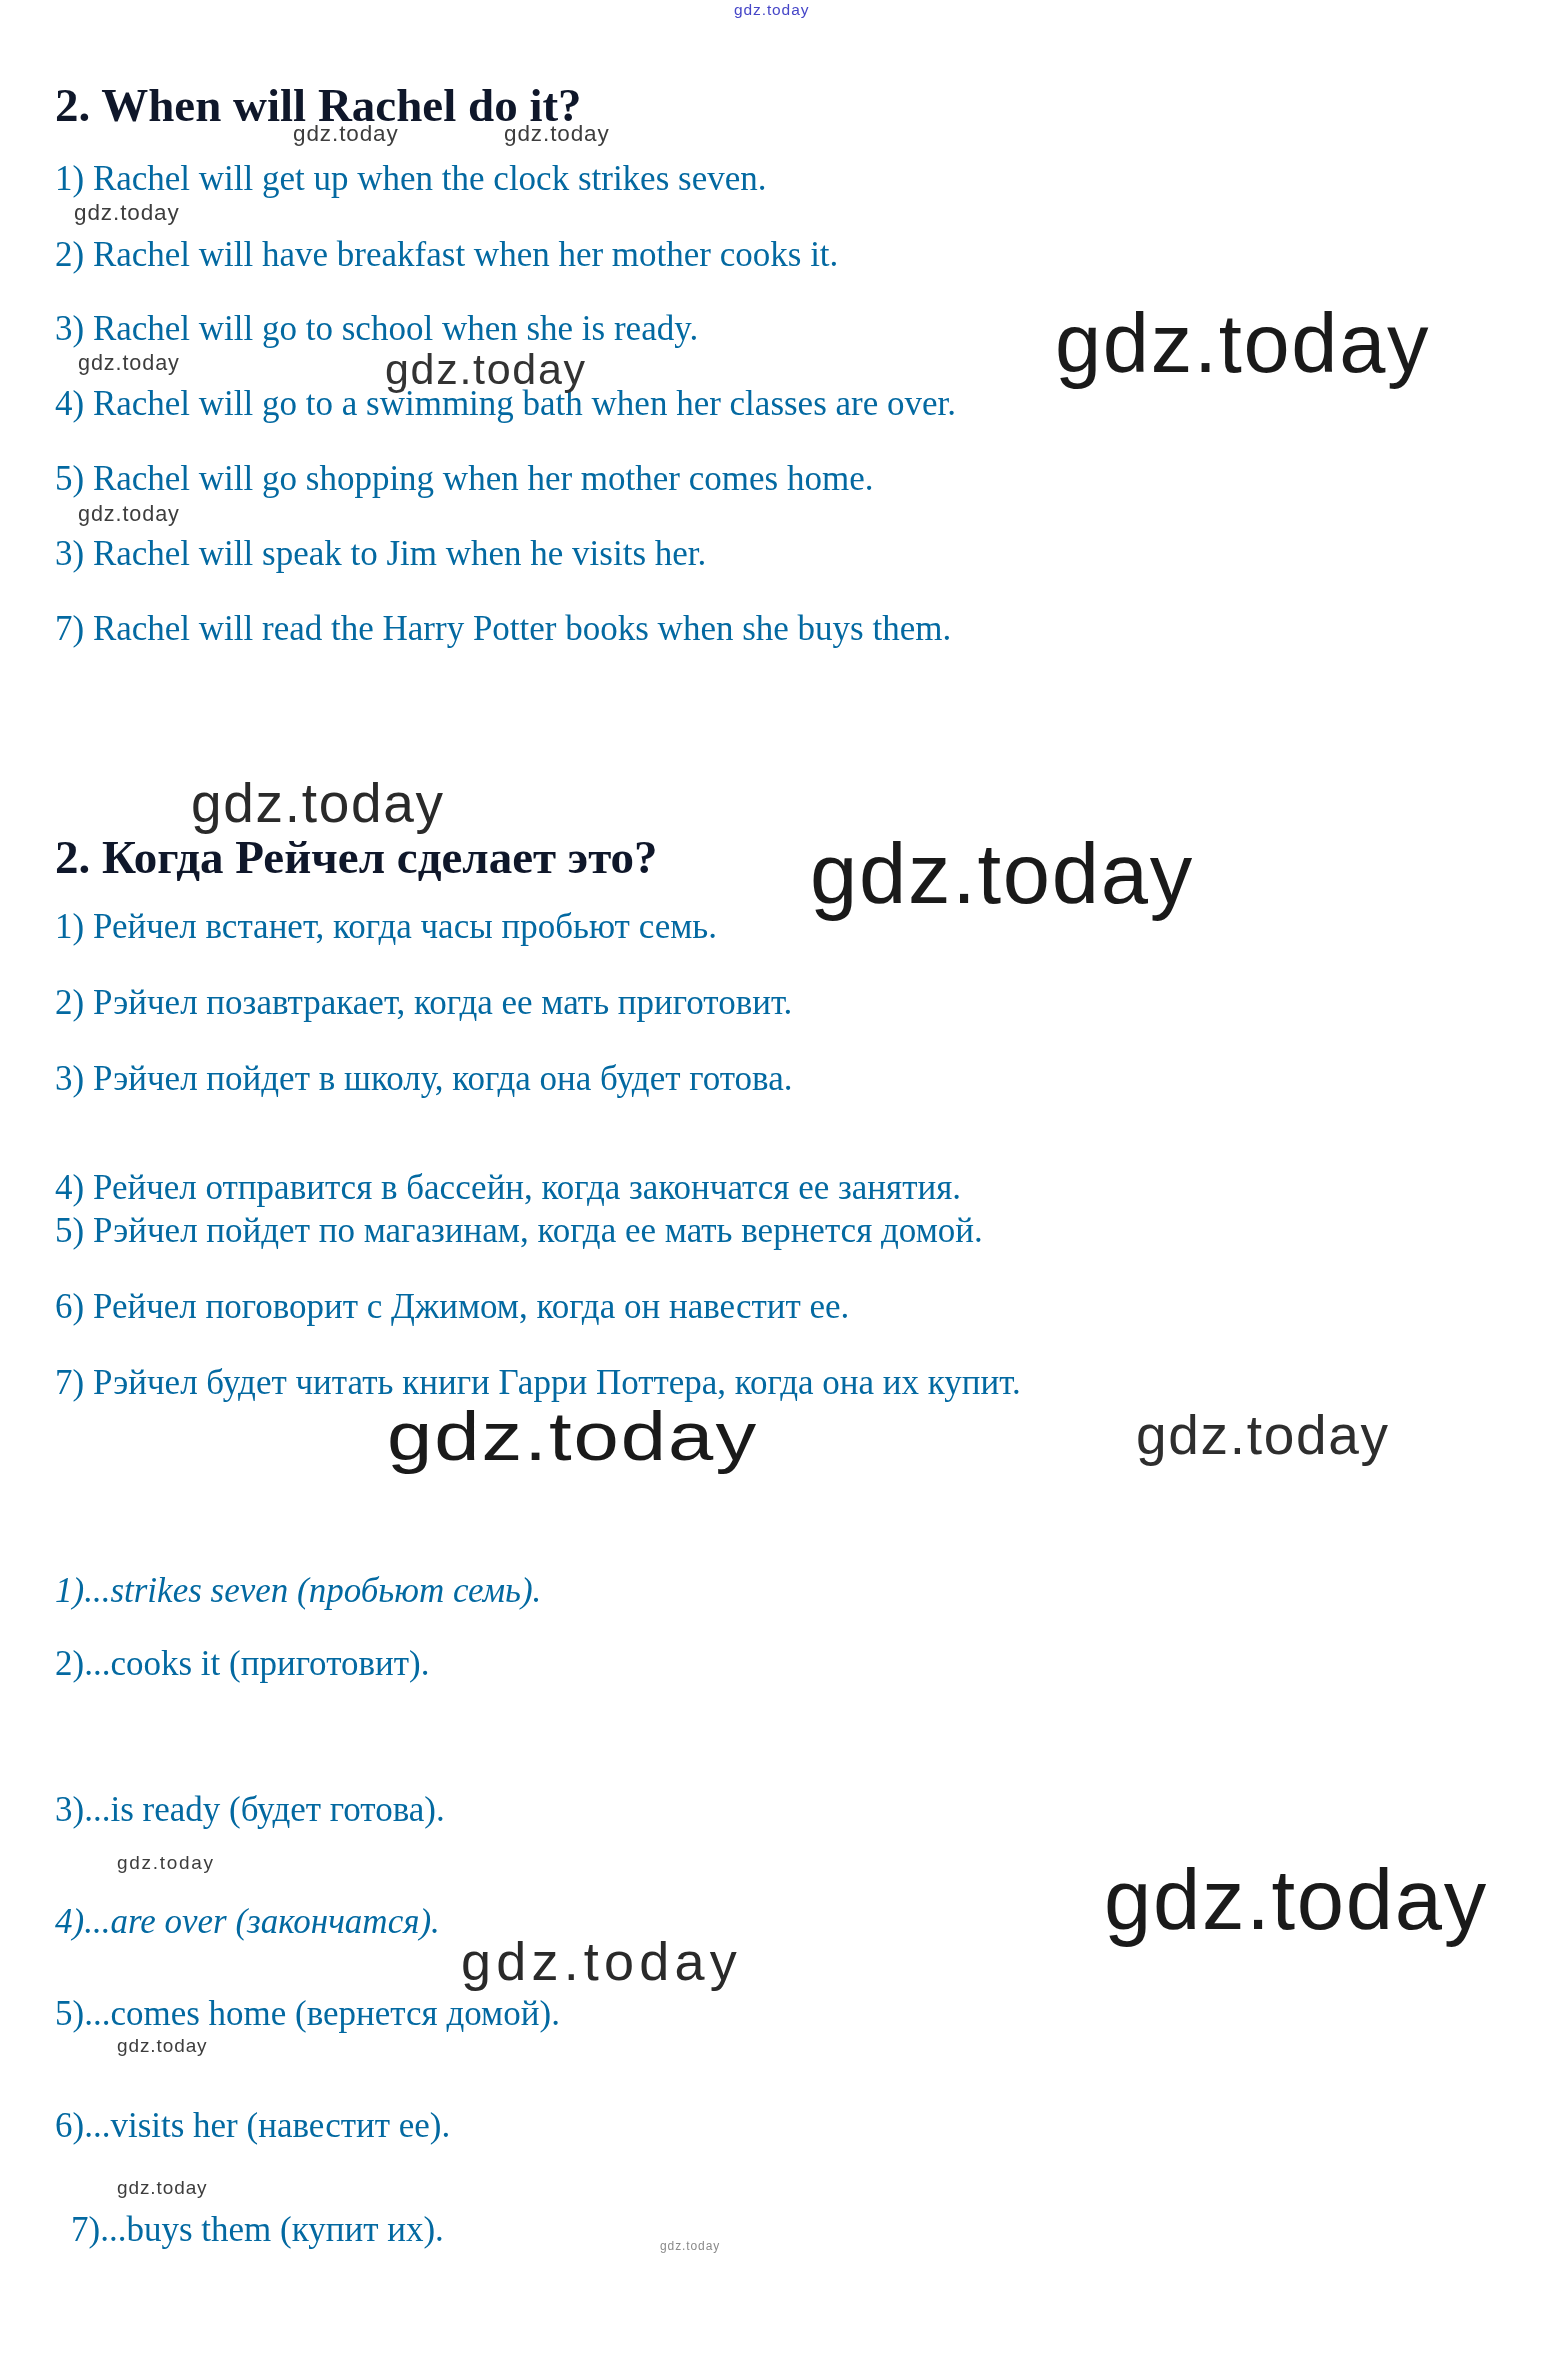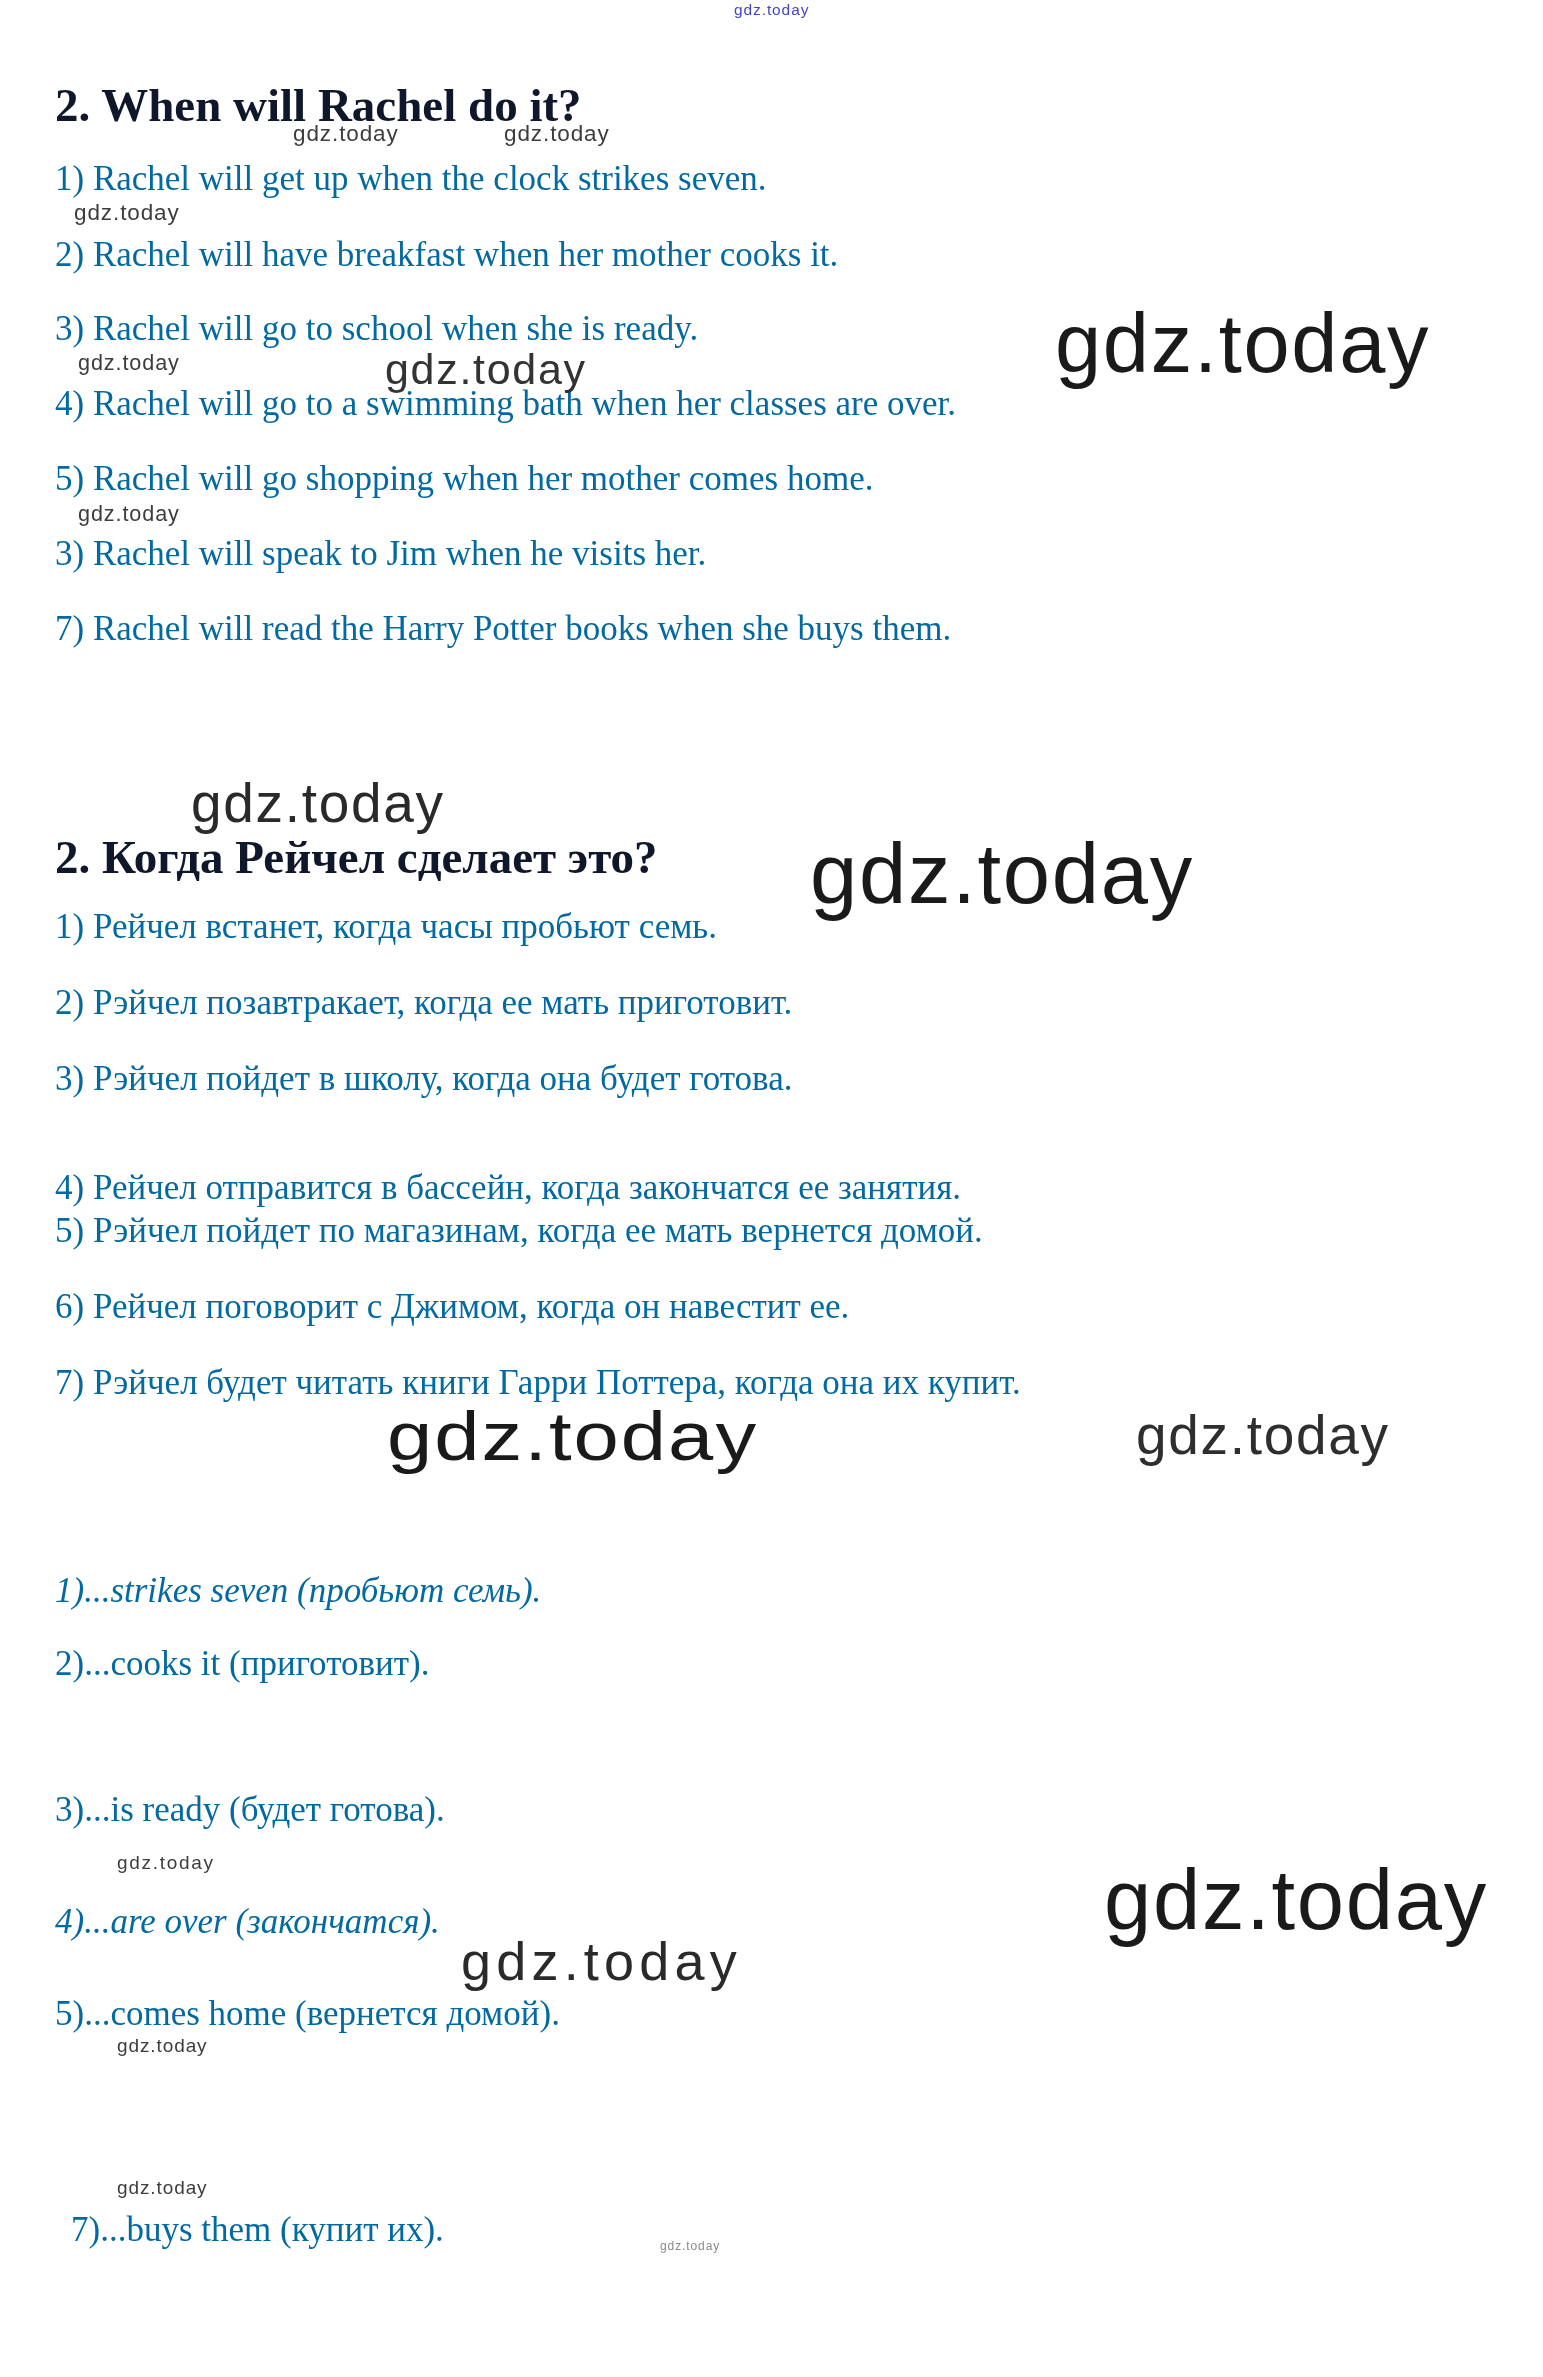--- a/index.html
+++ b/index.html
@@ -115,20 +115,21 @@
   <p class="line ru-4">4) Рейчел отправится в бассейн, когда закончатся ее занятия.</p>
   <p class="line ru-5">5) Рэйчел пойдет по магазинам, когда ее мать вернется домой.</p>
   <p class="line ru-6">6) Рейчел поговорит с Джимом, когда он навестит ее.</p>
   <p class="line ru-7">7) Рэйчел будет читать книги Гарри Поттера, когда она их купит.</p>
 
   <p class="line an-1">1)...strikes seven (пробьют семь).</p>
   <p class="line an-2">2)...cooks it (приготовит).</p>
   <p class="line an-3">3)...is ready (будет готова).</p>
   <p class="line an-4">4)...are over (закончатся).</p>
   <p class="line an-5">5)...comes home (вернется домой).</p>
+  <p class="line an-6">6)...visits her (навестит ее).</p>
   <p class="line an-7">7)...buys them (купит их).</p>
 
   <span class="wm w1">gdz.today</span>
   <span class="wm w2">gdz.today</span>
   <span class="wm w3">gdz.today</span>
   <span class="wm w4">gdz.today</span>
   <span class="wm w5">gdz.today</span>
   <span class="wm w6">gdz.today</span>
   <span class="wm w7">gdz.today</span>
   <span class="wm w8">gdz.today</span>

